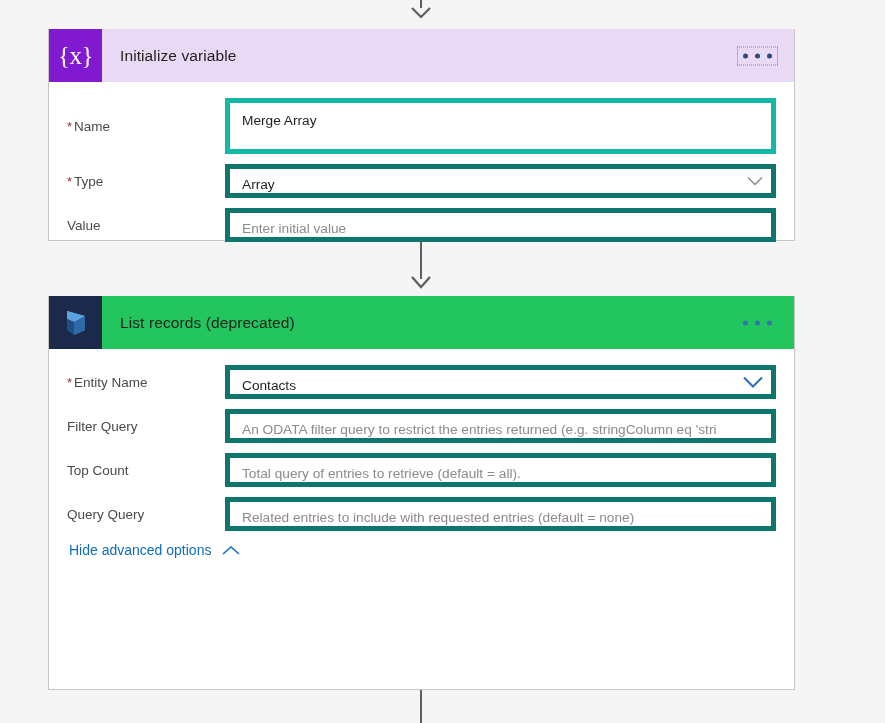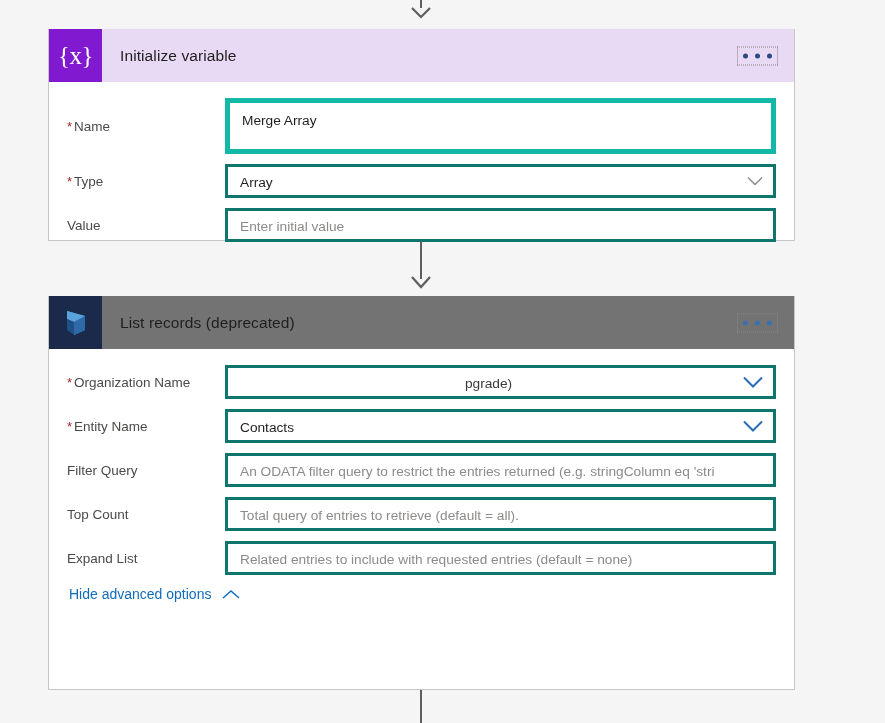--- a/index.html
+++ b/index.html
@@ -50,21 +50,21 @@
     border: 1px solid #c8c6c4;
     border-top: none;
   }
   .card-header {
     position: relative;
     height: 53px;
     display: flex;
     align-items: center;
   }
   .card-header.variable { background: #e8d9f5; }
-  .card-header.dynamics { background: #737373; }
+  .card-header.dynamics { background: #22c55e; }
 
   .card-icon {
     width: 53px;
     height: 53px;
     flex: 0 0 53px;
     display: flex;
     align-items: center;
     justify-content: center;
   }
   .card-icon.variable {
@@ -128,21 +128,21 @@
     margin-right: 2px;
   }
 
   .field-wrap {
     flex: 1;
     position: relative;
   }
   .field {
     width: 100%;
     height: 36px;
-    border: 3px solid #0f766e;
+    border: 5px solid #0f766e;
     background: #ffffff;
     padding: 0 36px 0 12px;
     font-family: "Liberation Sans", sans-serif;
     font-size: 13.7px;
     color: #201f1e;
     line-height: 34px;
     white-space: nowrap;
     overflow: hidden;
   }
   .field.focused { border: 5px solid #14b8a6; height: 56px; line-height: 36px; }
@@ -254,33 +254,20 @@
       </div>
       <div class="card-title">List records (deprecated)</div>
       <div class="ellipsis-btn">
         <span></span>
         <span></span>
         <span></span>
       </div>
     </div>
     <div class="card-body">
 
-      <div class="form-row">
-        <div class="form-label">
-          <span class="req-star">*</span><span>Organization Name</span>
-        </div>
-        <div class="field-wrap">
-          <div class="field tall redacted">pgrade)</div>
-          <span class="chev">
-            <svg width="22" height="13" viewBox="0 0 22 13">
-                <path d="M2 2 L11 11 L20 2" fill="none" stroke="#2d6fb5" stroke-width="2.1"></path>
-              </svg>
-          </span>
-        </div>
-      </div>
 
       <div class="form-row">
         <div class="form-label">
           <span class="req-star">*</span><span>Entity Name</span>
         </div>
         <div class="field-wrap">
           <div class="field tall">Contacts</div>
           <span class="chev">
             <svg width="22" height="13" viewBox="0 0 22 13">
                 <path d="M2 2 L11 11 L20 2" fill="none" stroke="#2d6fb5" stroke-width="2.1"></path>
@@ -303,21 +290,21 @@
         <div class="form-label">
           <span>Top Count</span>
         </div>
         <div class="field-wrap">
           <div class="field tall placeholder">Total query of entries to retrieve (default = all).</div>
         </div>
       </div>
 
       <div class="form-row">
         <div class="form-label">
-          <span>Expand List</span>
+          <span>Query Query</span>
         </div>
         <div class="field-wrap">
           <div class="field tall placeholder">Related entries to include with requested entries (default = none)</div>
         </div>
       </div>
 
       <div class="advanced-link">
         <span>Hide advanced options</span>
         <span>
           <svg width="20" height="11" viewBox="0 0 20 11">

